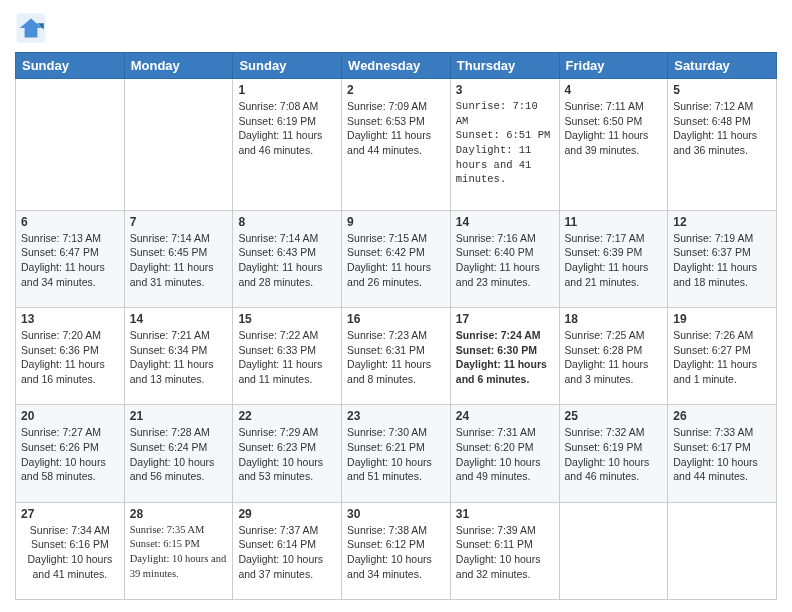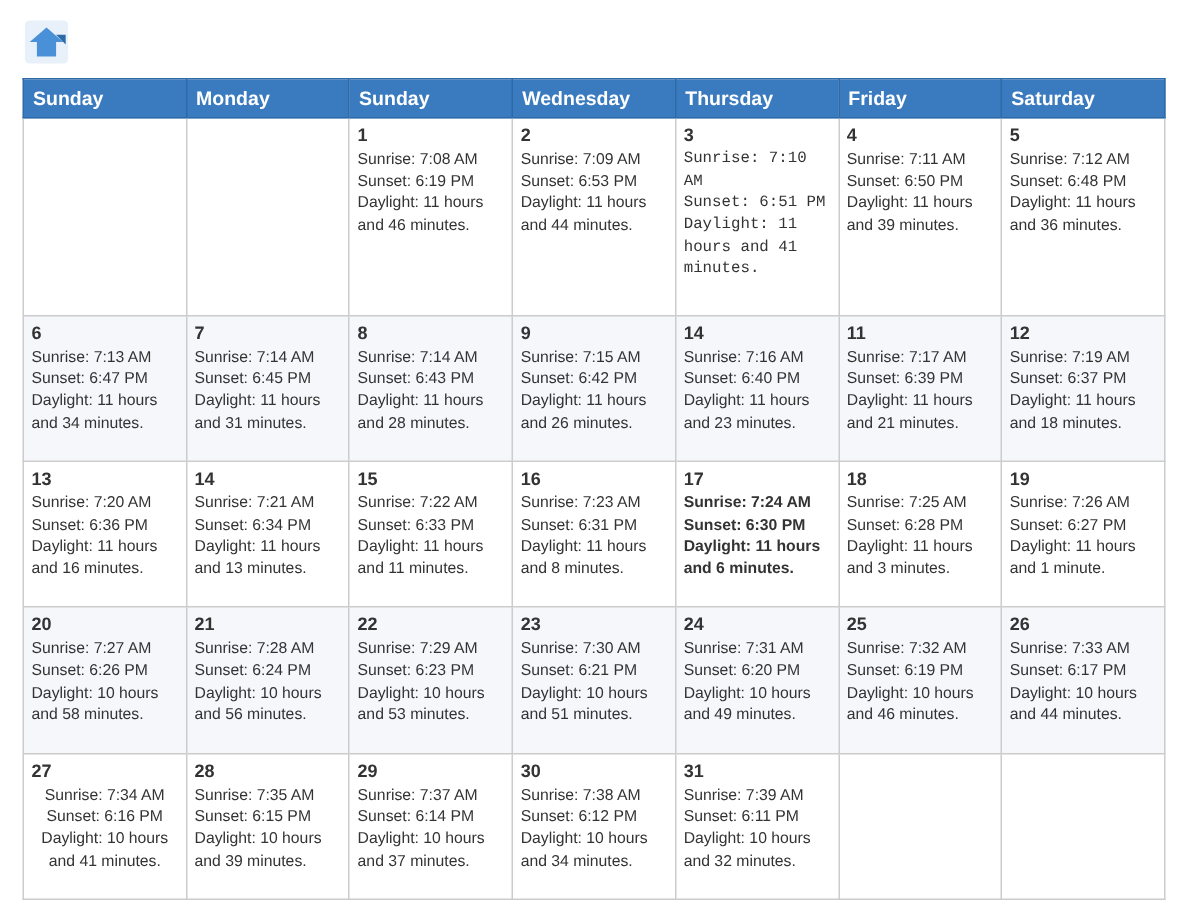--- a/index.html
+++ b/index.html
@@ -298,21 +298,21 @@
         </tr>
         <tr>
           <td>
             <span class="day-num">27</span>
             <div class="day-info" style="white-space: pre-line; text-align: center;">Sunrise: 7:34 AM
 Sunset: 6:16 PM
 Daylight: 10 hours and 41 minutes.</div>
           </td>
           <td>
             <span class="day-num">28</span>
-            <div class="day-info" style="white-space: pre-line;">Sunrise: 7:35 AM
+            <div class="day-info" style="white-space: pre-line; font-family: Liberation Serif, serif;">Sunrise: 7:35 AM
 Sunset: 6:15 PM
 Daylight: 10 hours and 39 minutes.</div>
           </td>
           <td>
             <span class="day-num">29</span>
             <div class="day-info" style="white-space: pre-line;">Sunrise: 7:37 AM
 Sunset: 6:14 PM
 Daylight: 10 hours and 37 minutes.</div>
           </td>
           <td>

